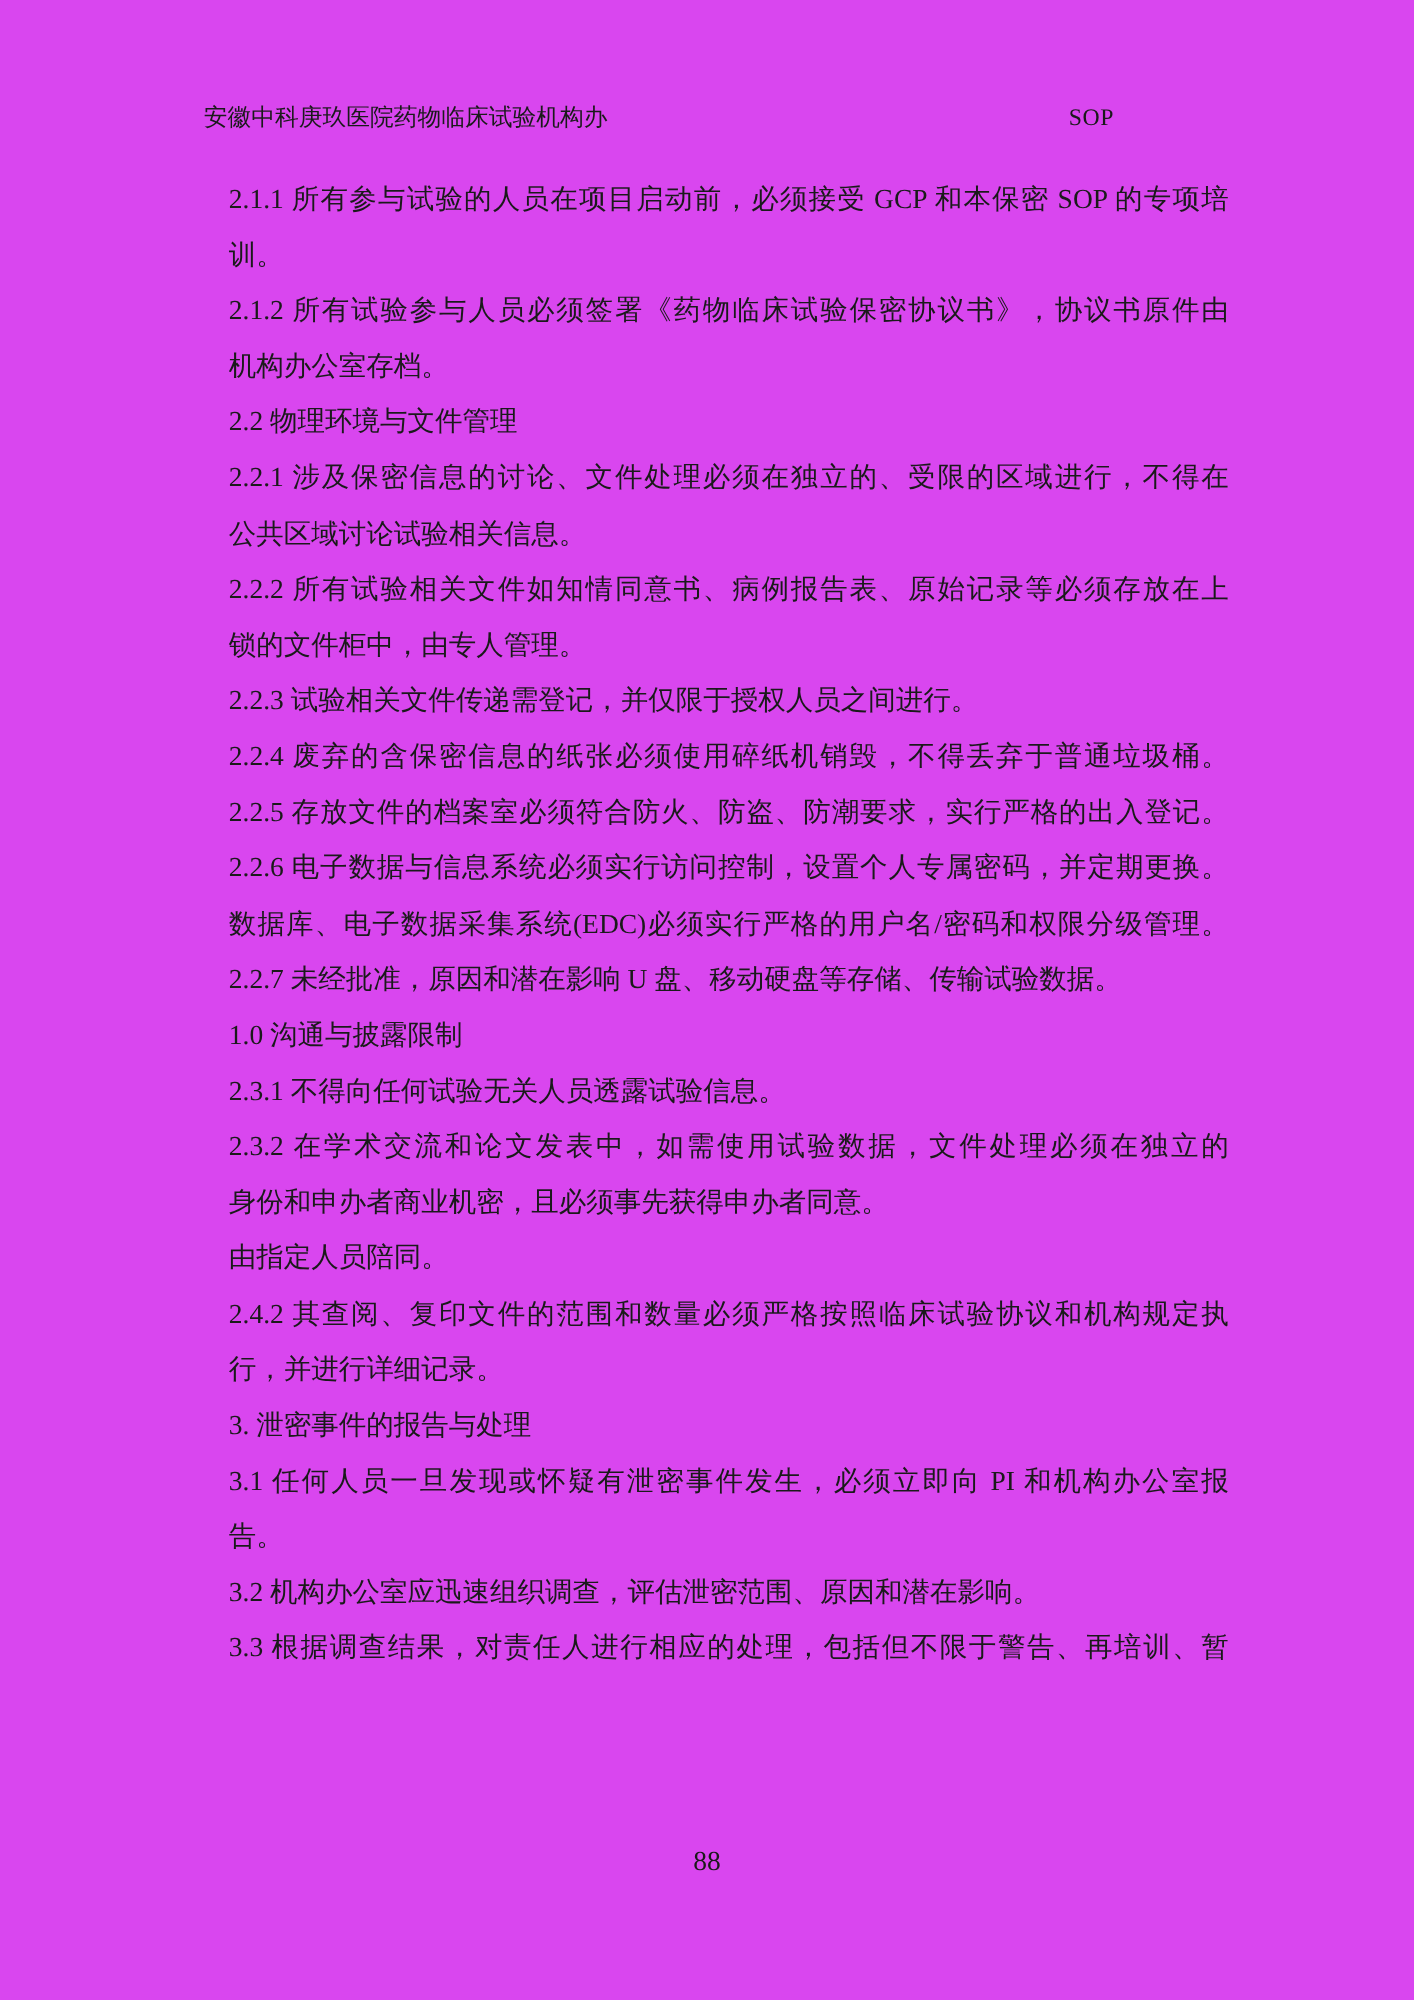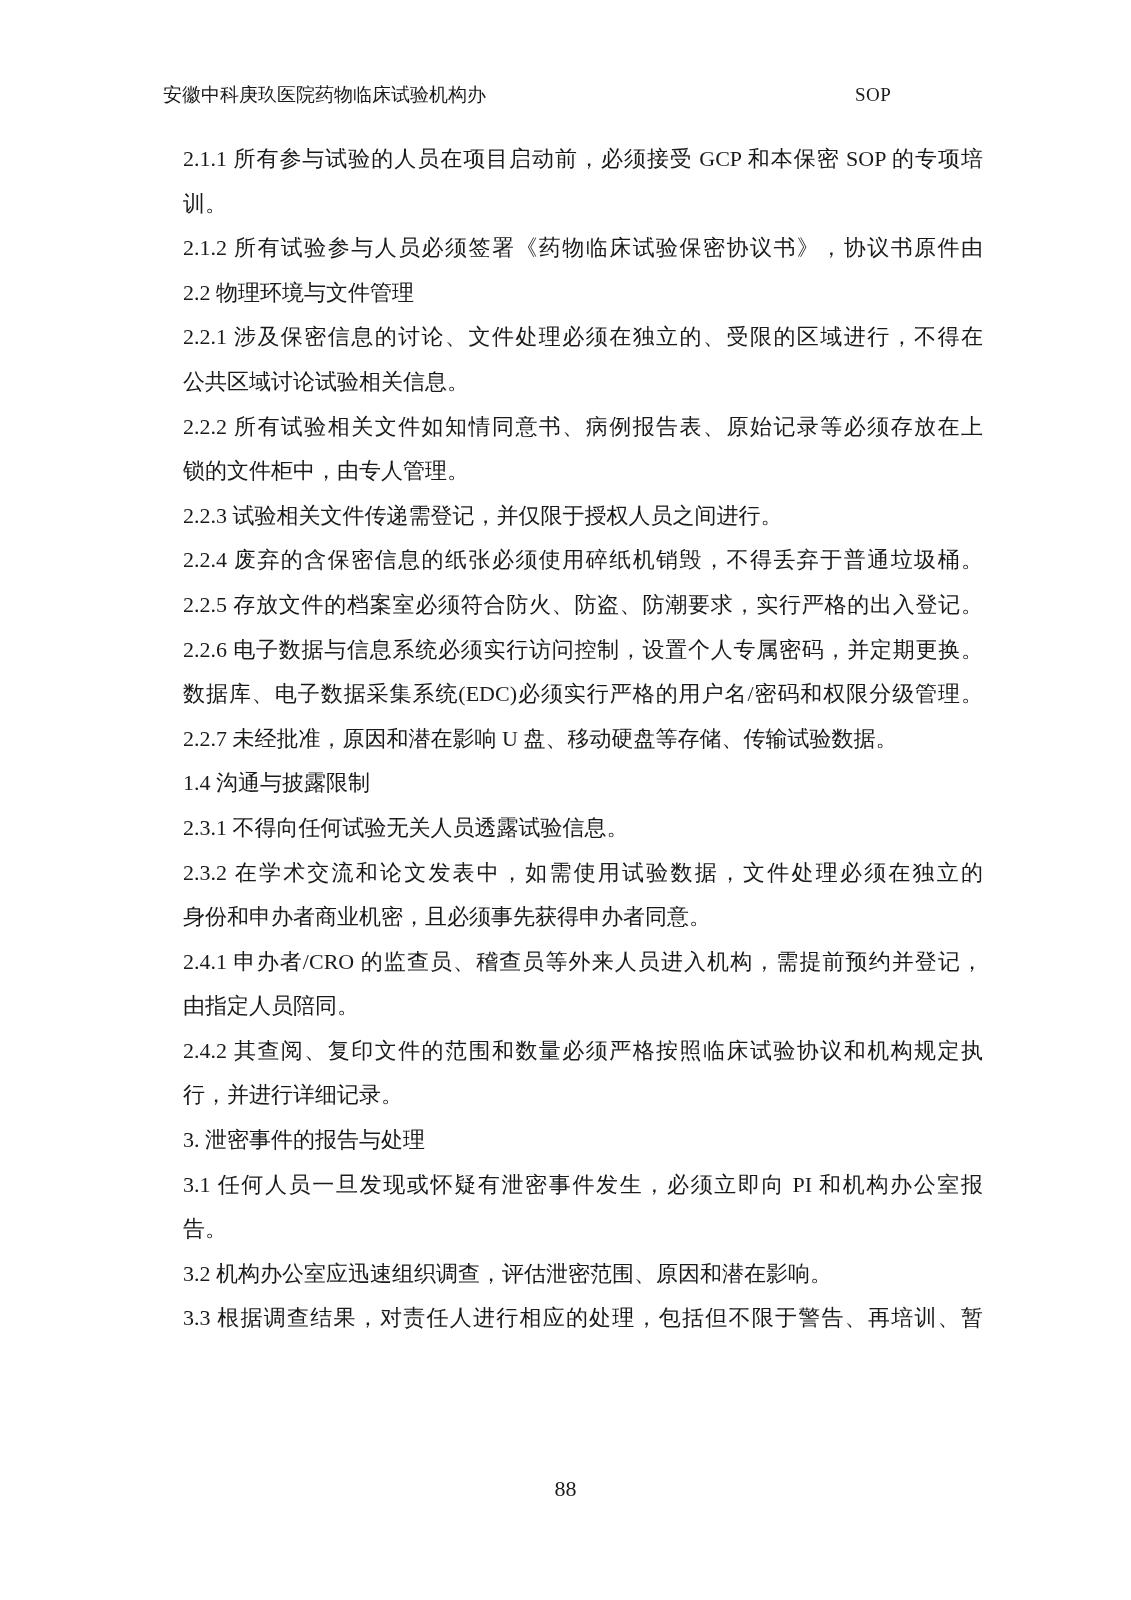--- a/index.html
+++ b/index.html
@@ -2,21 +2,21 @@
 <html><head>
 <meta charset="utf-8">
 <style>
   * { margin: 0; padding: 0; box-sizing: border-box; }
   html, body { background: #888; }
   .page {
     position: relative;
     width: 1131px;
     height: 1600px;
     margin: 0 auto;
-    background: #ffffff;
+    background: #d946ef;
     color: #1a1a1a;
     font-family: "Liberation Serif", "DejaVu Serif", serif;
     overflow: hidden;
   }
   .header {
     position: absolute;
     top: 82px;
     left: 163px;
     width: 800px;
     height: 26px;
@@ -74,36 +74,36 @@
 
   <div class="header">
     <span class="header-left">安徽中科庚玖医院药物临床试验机构办</span>
     <span class="header-right">SOP</span>
   </div>
 
   <div class="body-text">
     <div class="line fill">2.1.1 所有参与试验的人员在项目启动前，必须接受 GCP 和本保密 SOP 的专项培</div>
     <div class="line">训。</div>
     <div class="line fill">2.1.2 所有试验参与人员必须签署《药物临床试验保密协议书》，协议书原件由</div>
+    <div class="line">机构办公室存档。</div>
     <div class="line">2.2 物理环境与文件管理</div>
     <div class="line fill">2.2.1 涉及保密信息的讨论、文件处理必须在独立的、受限的区域进行，不得在</div>
     <div class="line">公共区域讨论试验相关信息。</div>
     <div class="line fill">2.2.2 所有试验相关文件如知情同意书、病例报告表、原始记录等必须存放在上</div>
     <div class="line">锁的文件柜中，由专人管理。</div>
     <div class="line">2.2.3 试验相关文件传递需登记，并仅限于授权人员之间进行。</div>
     <div class="line fill">2.2.4 废弃的含保密信息的纸张必须使用碎纸机销毁，不得丢弃于普通垃圾桶。</div>
     <div class="line fill">2.2.5 存放文件的档案室必须符合防火、防盗、防潮要求，实行严格的出入登记。</div>
     <div class="line fill">2.2.6 电子数据与信息系统必须实行访问控制，设置个人专属密码，并定期更换。</div>
     <div class="line fill">数据库、电子数据采集系统(EDC)必须实行严格的用户名/密码和权限分级管理。</div>
     <div class="line">2.2.7 未经批准，原因和潜在影响 U 盘、移动硬盘等存储、传输试验数据。</div>
-    <div class="line">1.4 沟通与披露限制</div>
+    <div class="line">1.0 沟通与披露限制</div>
     <div class="line">2.3.1 不得向任何试验无关人员透露试验信息。</div>
     <div class="line fill">2.3.2 在学术交流和论文发表中，如需使用试验数据，文件处理必须在独立的</div>
     <div class="line">身份和申办者商业机密，且必须事先获得申办者同意。</div>
-    <div class="line fill">2.4.1 申办者/CRO 的监查员、稽查员等外来人员进入机构，需提前预约并登记，</div>
     <div class="line">由指定人员陪同。</div>
     <div class="line fill">2.4.2 其查阅、复印文件的范围和数量必须严格按照临床试验协议和机构规定执</div>
     <div class="line">行，并进行详细记录。</div>
     <div class="line">3. 泄密事件的报告与处理</div>
     <div class="line fill">3.1 任何人员一旦发现或怀疑有泄密事件发生，必须立即向 PI 和机构办公室报</div>
     <div class="line">告。</div>
     <div class="line">3.2 机构办公室应迅速组织调查，评估泄密范围、原因和潜在影响。</div>
     <div class="line fill">3.3 根据调查结果，对责任人进行相应的处理，包括但不限于警告、再培训、暂</div>
   </div>
 

